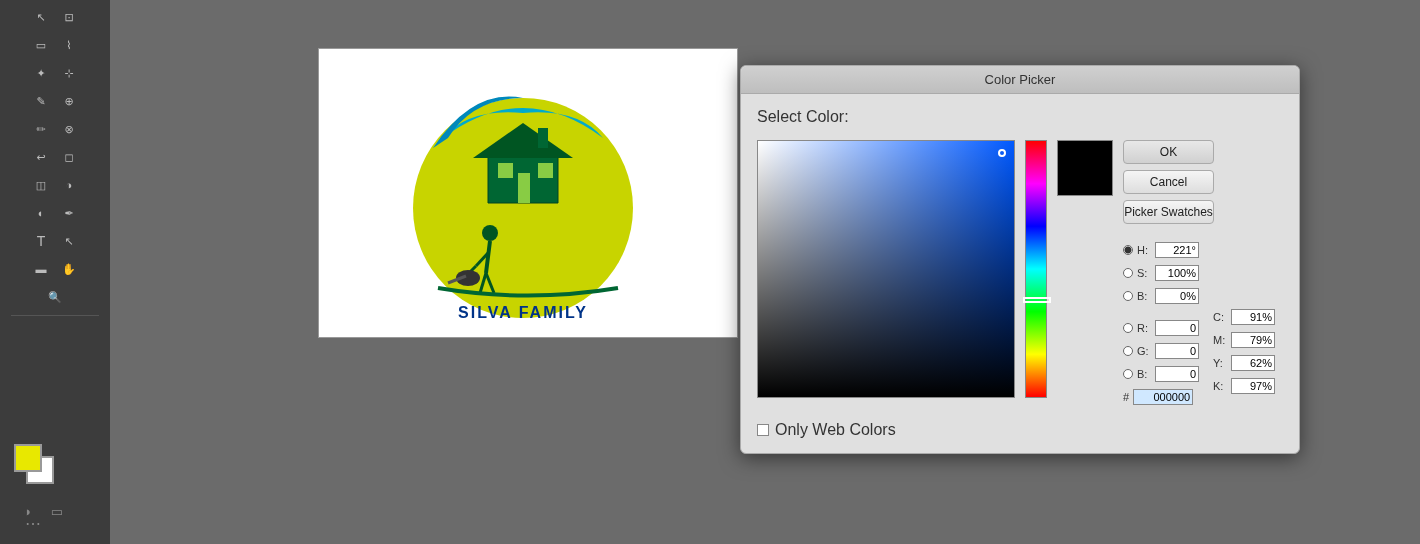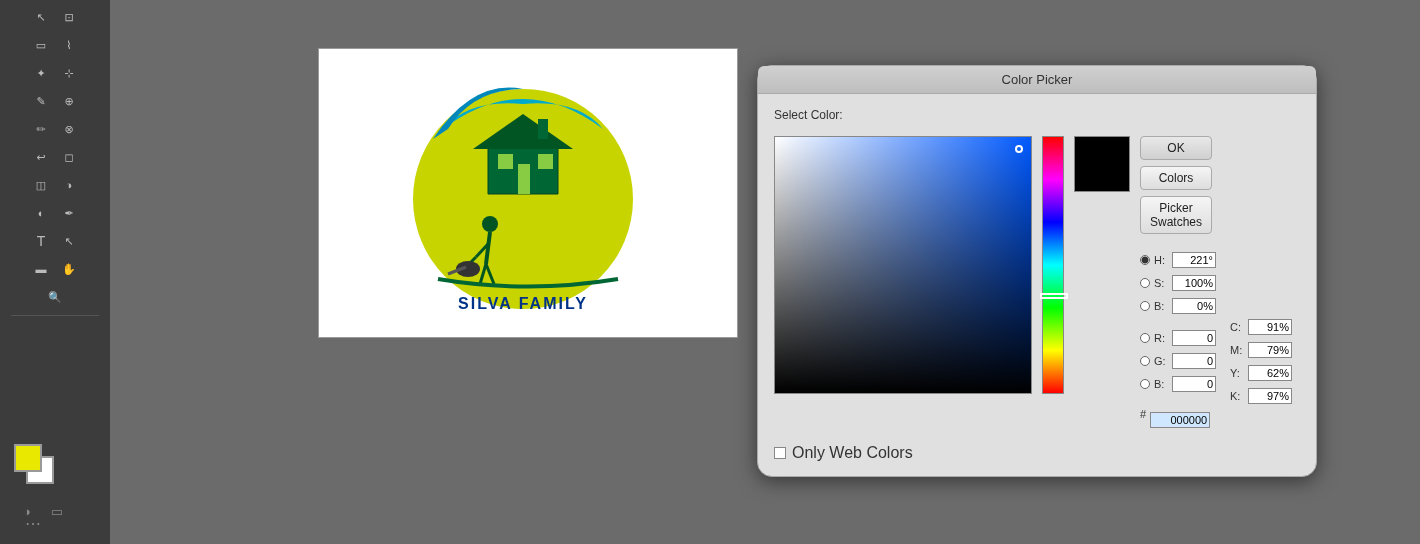--- a/index.html
+++ b/index.html
@@ -80,35 +80,36 @@
       border: 2px solid #999;
       cursor: pointer;
     }
 
     .document-canvas {
       width: 420px;
       height: 290px;
       background: white;
       border: 1px solid #999;
       display: flex;
+      align-items: center;
       justify-content: center;
       position: absolute;
       left: 318px;
       top: 48px;
     }
 
     
     .color-picker-dialog {
       position: absolute;
-      left: 757px;
+      left: 740px;
       top: 65px;
       width: 560px;
       background: #e0e0e0;
       border: 1px solid #aaa;
-      border-radius: 15px;
+      border-radius: 6px;
       box-shadow: 0 4px 20px rgba(0,0,0,0.5);
     }
 
     .dialog-titlebar {
       background: linear-gradient(to bottom, #d0d0d0, #bebebe);
       border-radius: 6px 6px 0 0;
       padding: 6px 0;
       text-align: center;
       font-size: 13px;
       font-weight: 500;
@@ -117,21 +118,21 @@
     }
 
     .dialog-body {
       padding: 14px 16px;
       display: flex;
       flex-direction: column;
       gap: 10px;
     }
 
     .select-color-label {
-      font-size: 12px;
+      font-size: 16px;
       color: #333;
       margin-bottom: 4px;
     }
 
     .picker-main-row {
       display: flex;
       flex-direction: row;
       gap: 10px;
       align-items: flex-start;
     }
@@ -216,21 +217,21 @@
     }
 
     .btn-group {
       display: flex;
       flex-direction: column;
       gap: 6px;
       margin-bottom: 16px;
     }
 
     .dialog-btn {
-      width: 72px;
+      width: 91px;
       padding: 4px 0;
       font-size: 12px;
       background: linear-gradient(to bottom, #f5f5f5, #ddd);
       border: 1px solid #aaa;
       border-radius: 4px;
       cursor: pointer;
       text-align: center;
       color: #222;
     }
     .dialog-btn.ok-btn {
@@ -289,21 +290,20 @@
       border: 1px solid #888;
       background: white;
       font-size: 11px;
       padding: 0 2px;
       text-align: right;
     }
 
     .color-input-field.hex-field {
       width: 60px;
       background: #d0e8ff;
-      margin-top: 13px;
     }
 
     
     .cmyk-label {
       font-size: 11px;
       color: #333;
       width: 14px;
     }
 
     
@@ -522,21 +522,21 @@
 
       <div class="hue-slider">
         <div class="hue-cursor"></div>
       </div>
 
       <div class="color-preview"></div>
 
       <div class="picker-right-panel">
         <div class="btn-group">
           <button class="dialog-btn ok-btn">OK</button>
-          <button class="dialog-btn">Colors</button>
+          <button class="dialog-btn">Cancel</button>
           <button class="dialog-btn">Picker Swatches</button>
         </div>
 
         <div class="color-inputs-section">
 
           <div class="color-inputs-left">
 
             <div class="color-input-row">
               <div class="color-radio selected"></div>
               <span class="color-input-label">H:</span>

